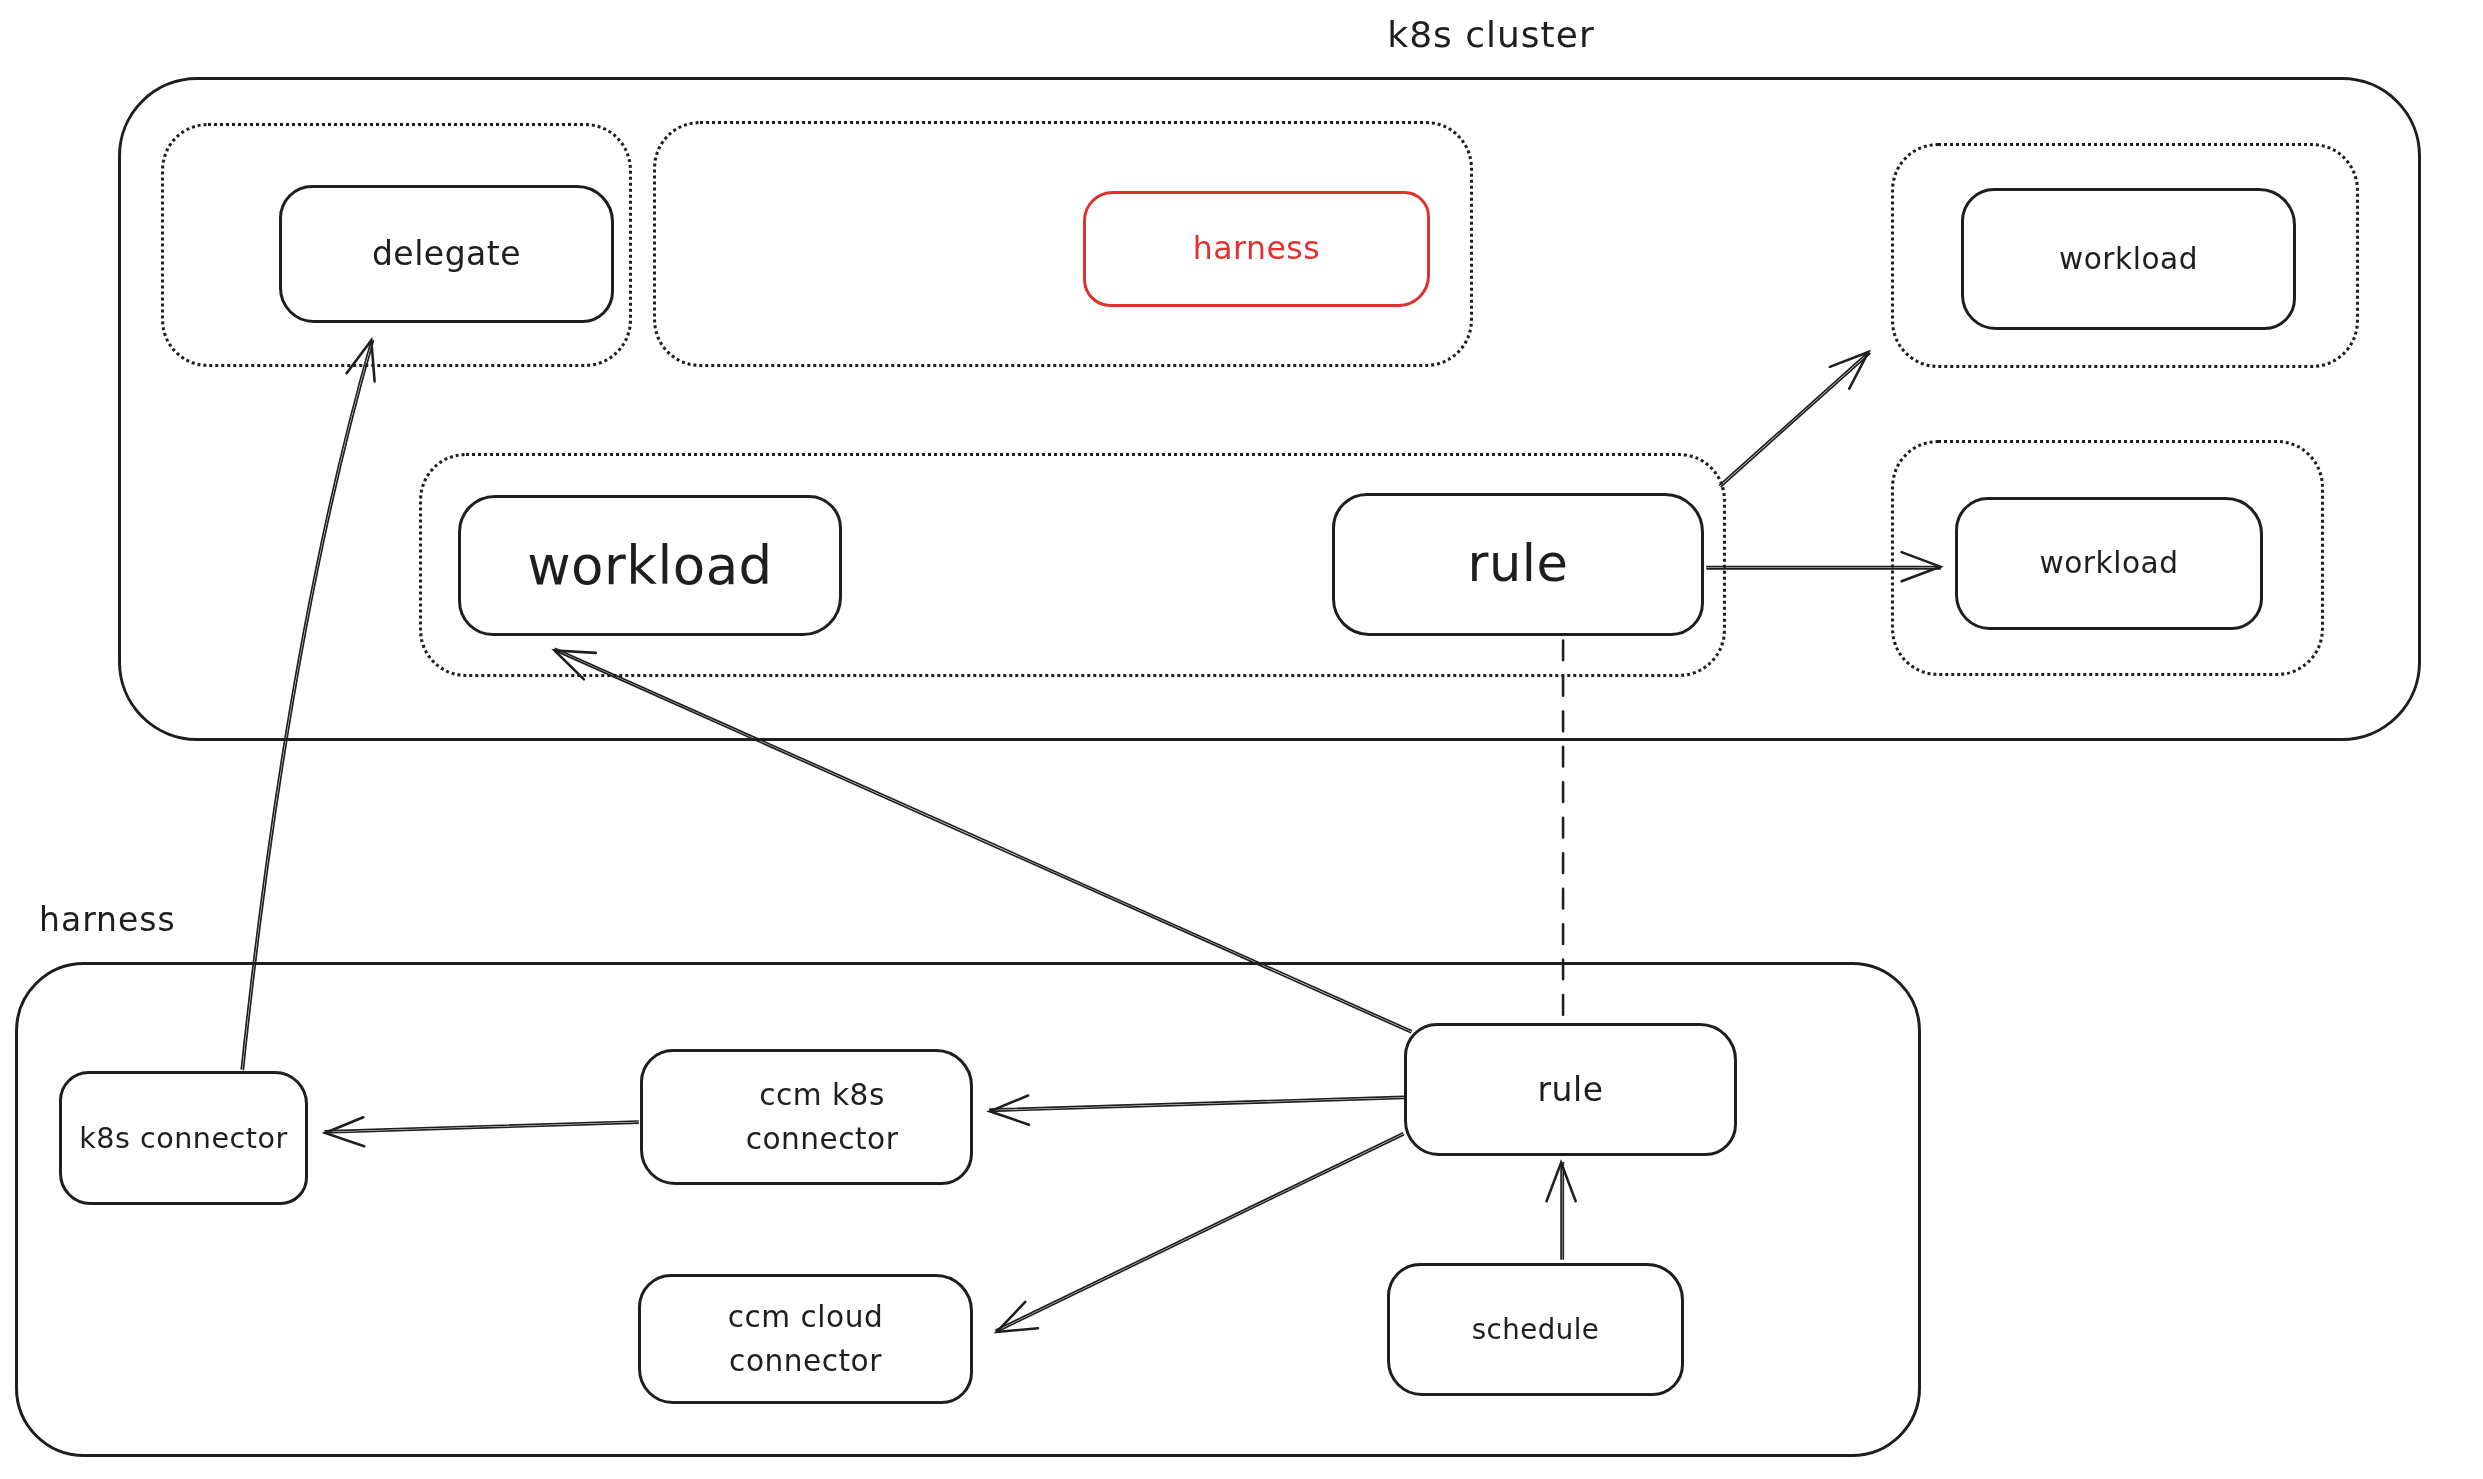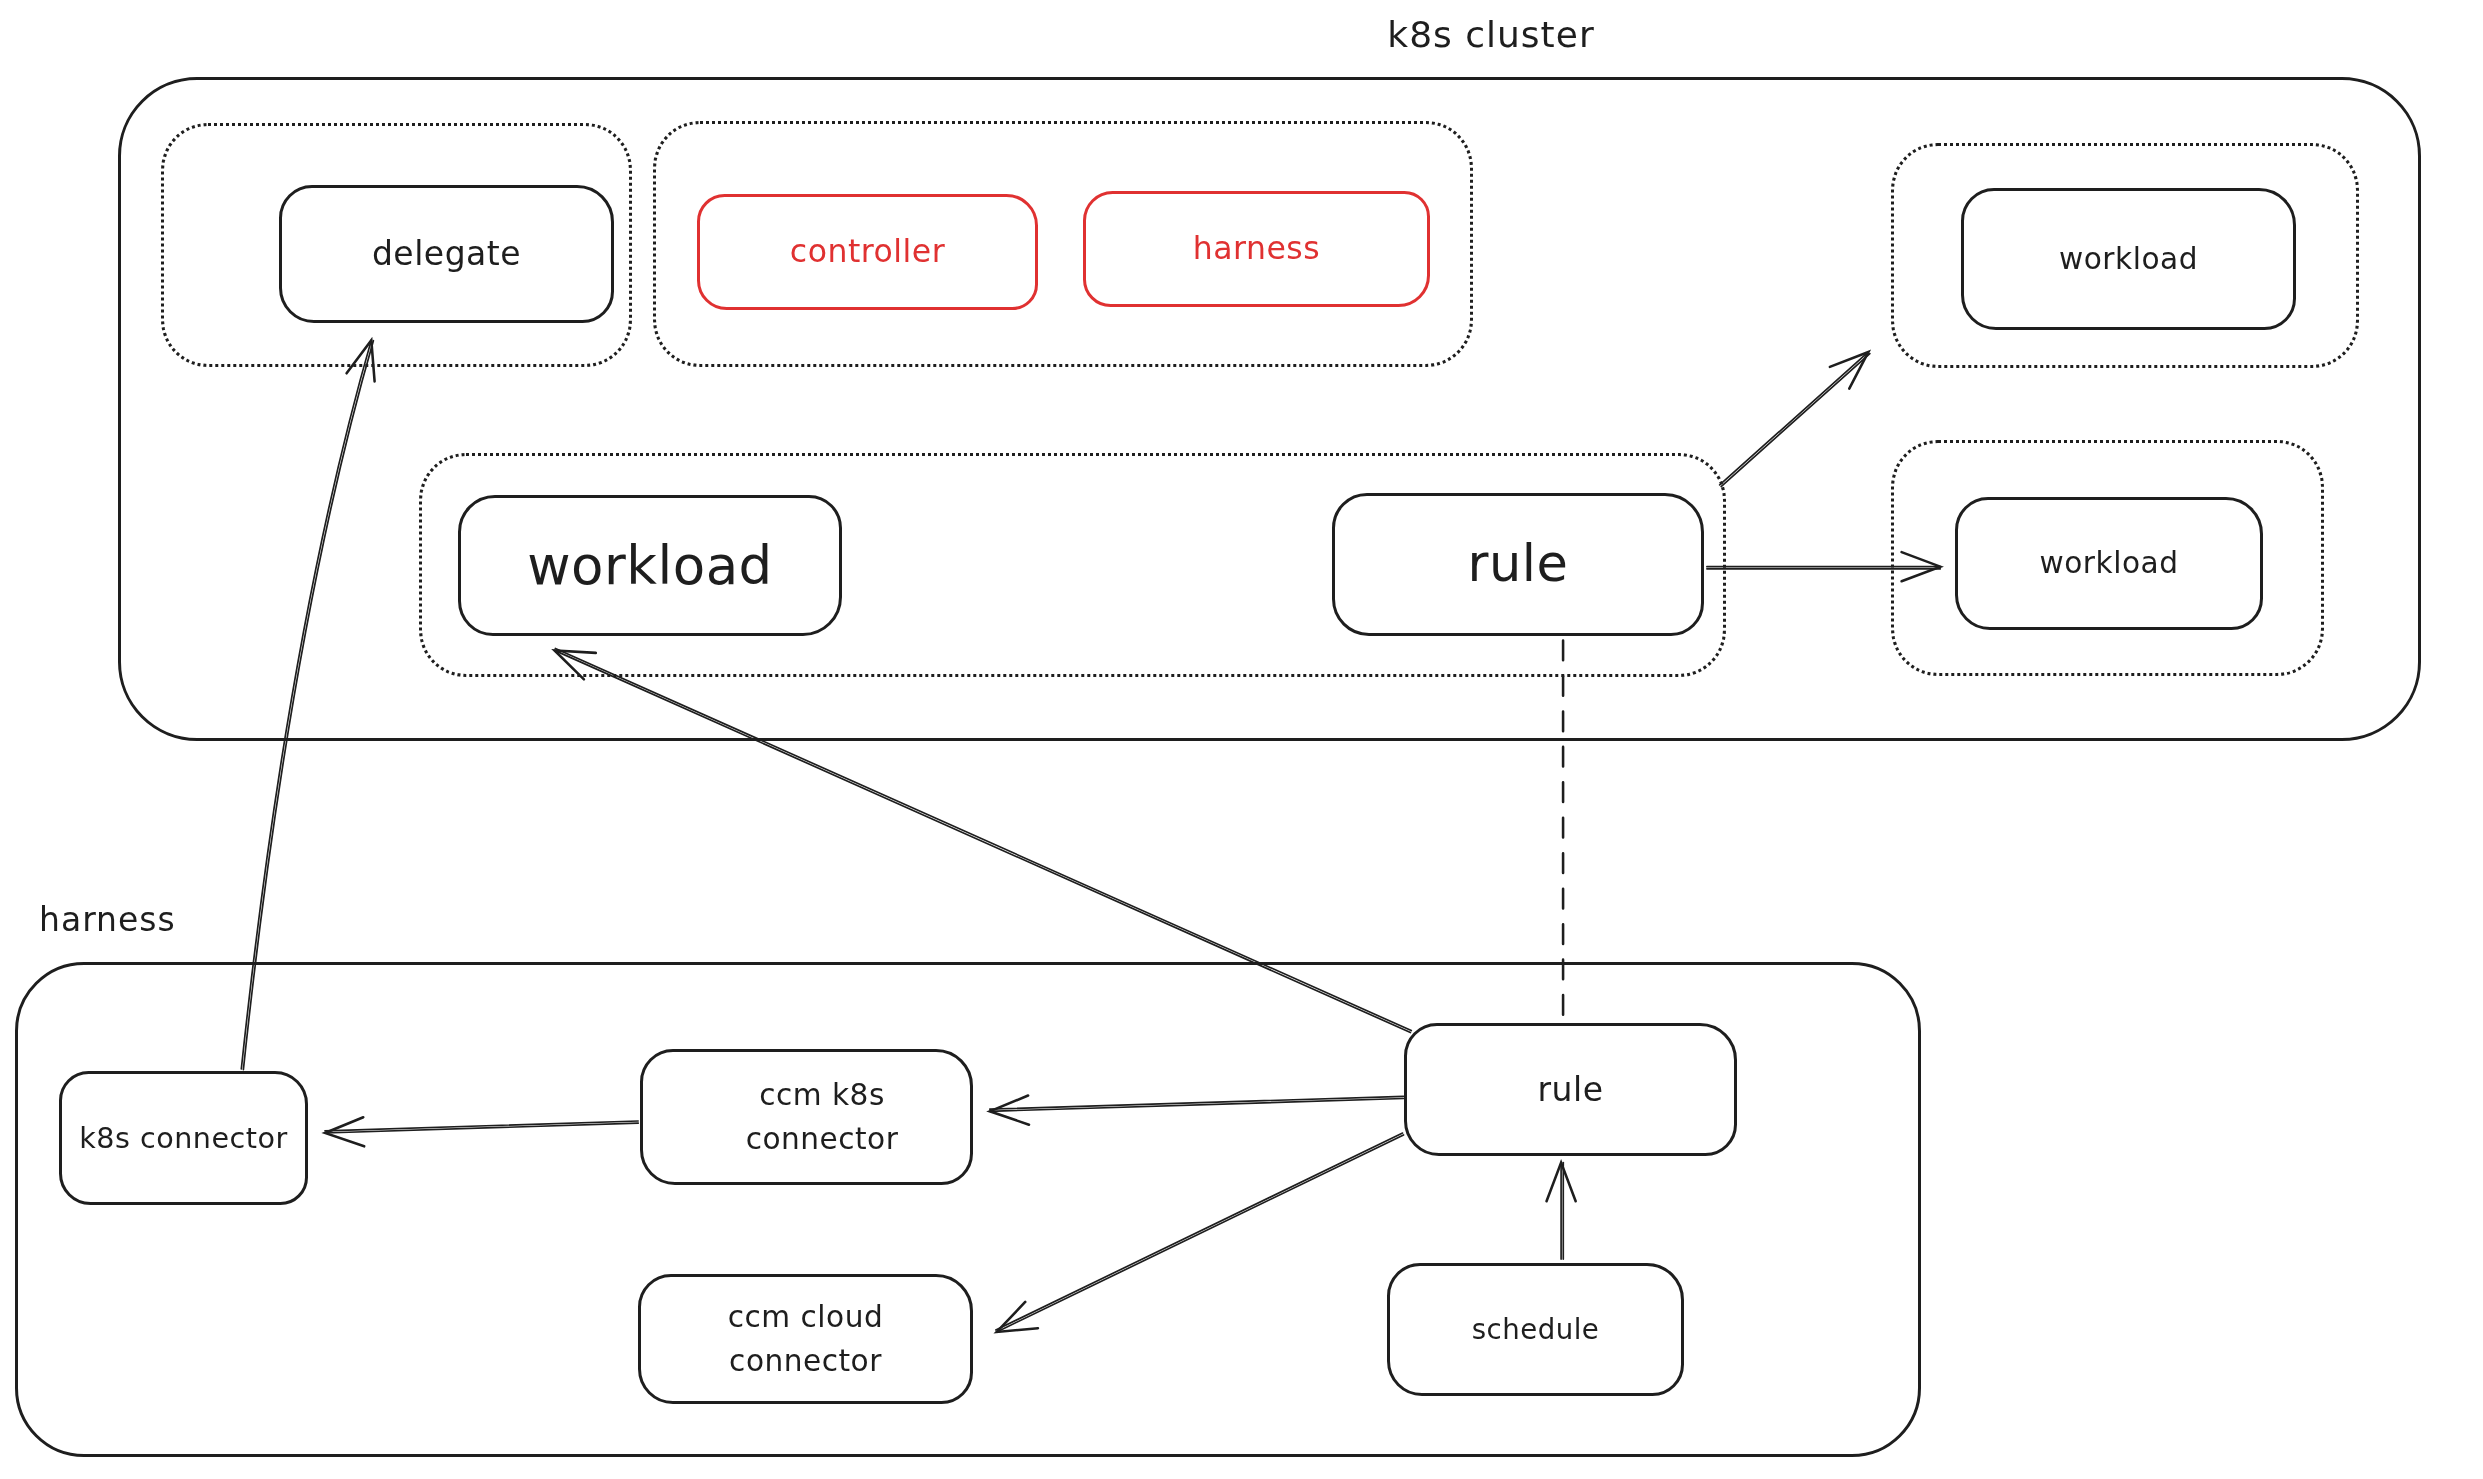--- a/index.html
+++ b/index.html
@@ -64,21 +64,20 @@
 <div class="canvas">
 
   <div class="title" style="left:1309px;top:13.8px;width:364px;text-align:center;font-size:36px;">k8s cluster</div>
 
   <div class="frame" style="left:118px;top:77px;width:2303px;height:664px;border-radius:79px;"></div>
 
   <div class="group" style="left:161px;top:123px;width:471px;height:244px;"></div>
   <div class="node" style="left:235px;top:185px;width:335px;height:138px;font-size:33px;margin-left:44px;">delegate</div>
 
   <div class="group" style="left:653px;top:121px;width:820px;height:246px;"></div>
-  <div class="node red" style="left:697px;top:194px;width:341px;height:116px;font-size:31.5px;border-radius:27.6px 31.5px 25.6px 29.6px;">controller</div>
   <div class="node red" style="left:1083px;top:191px;width:347px;height:116px;font-size:31.5px;border-radius:29.6px 25.6px 31.5px 27.6px;">harness</div>
 
   <div class="group" style="left:1891px;top:143px;width:468px;height:225px;"></div>
   <div class="node" style="left:1961px;top:188px;width:335px;height:142px;font-size:29.6px;">workload</div>
 
   <div class="group" style="left:419px;top:453px;width:1307px;height:224px;"></div>
   <div class="node" style="left:458px;top:495px;width:384px;height:141px;font-size:53px;border-radius:37px 33px 39px 35px;">workload</div>
   <div class="node" style="left:1332px;top:493px;width:372px;height:143px;font-size:51px;border-radius:35px 39px 33px 37px;">rule</div>
 
   <div class="group" style="left:1891px;top:440px;width:433px;height:236px;"></div>

